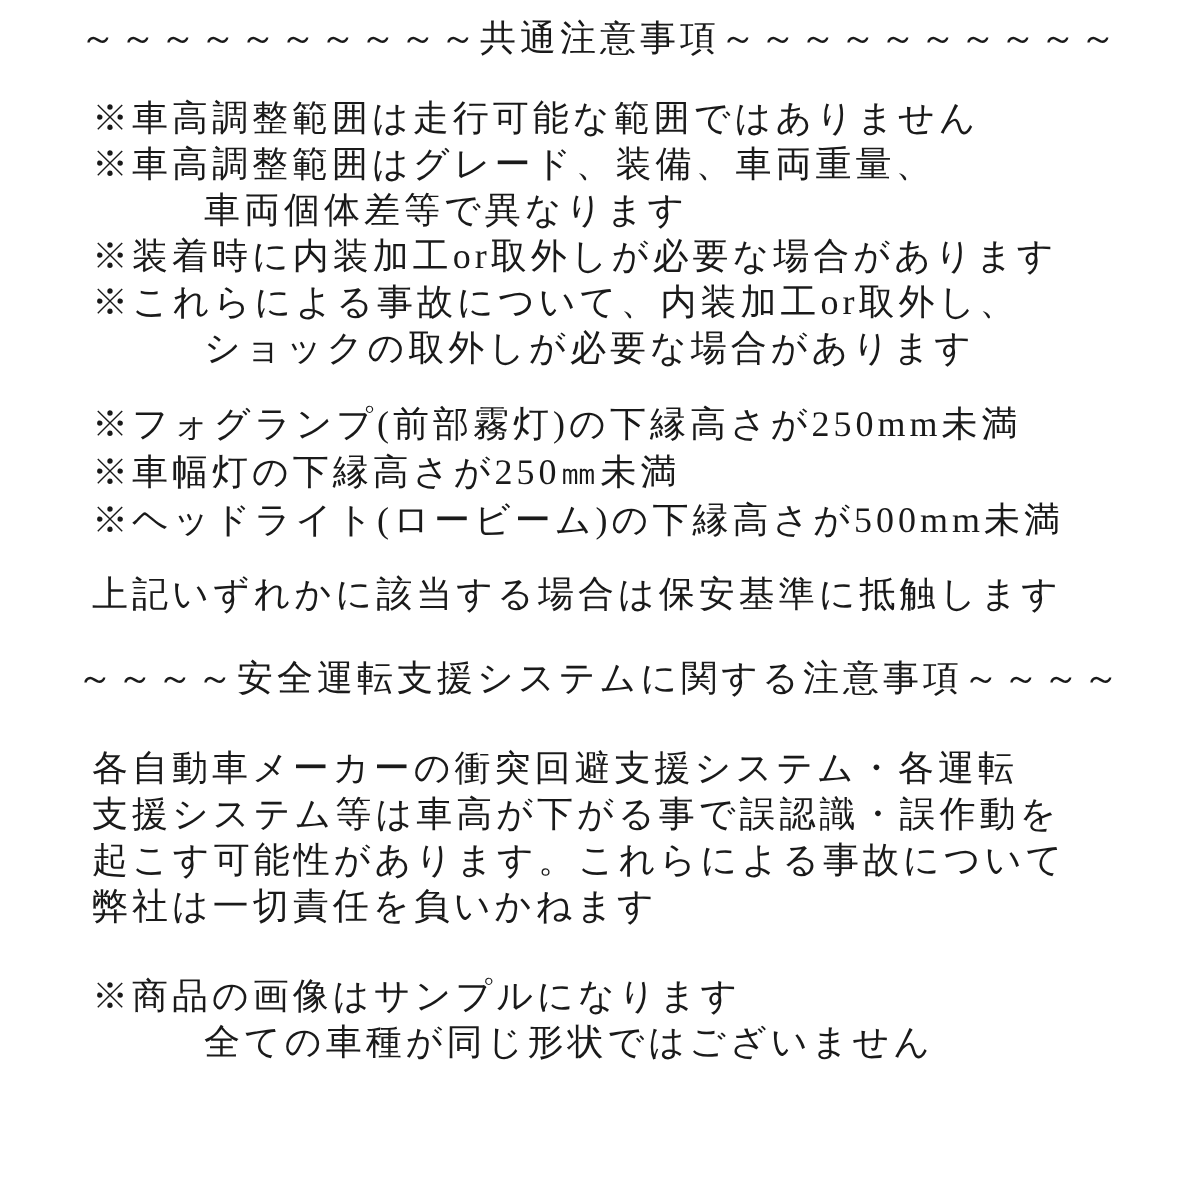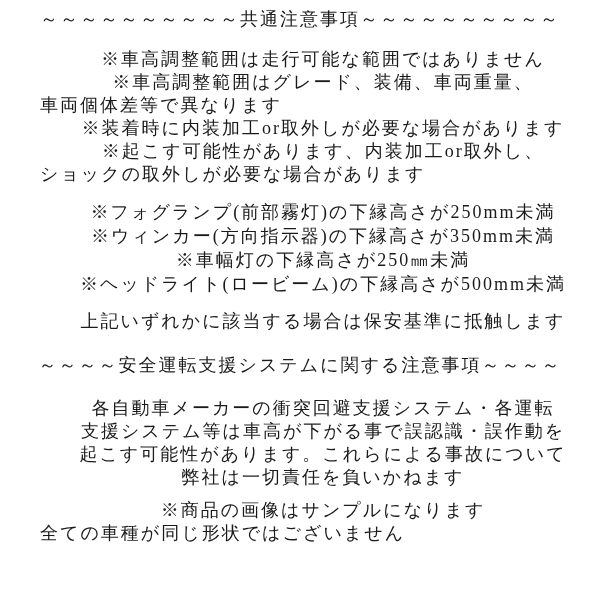--- a/index.html
+++ b/index.html
@@ -23,50 +23,48 @@
     font-weight: 500;
   }
   .line {
     white-space: nowrap;
   }
   .header {
     text-align: center;
   }
   .bodyline {
     padding-left: 46px;
-    text-align: center;
   }
   .indent {
-    padding-left: 40px;
+    padding-left: 102px;
   }
   .gap-17 { margin-top: 17px; }
   .gap-12 { margin-top: 12px; }
   .gap-14 { margin-top: 14px; }
-  .gap-21 { margin-top: 21px; }
+  .gap-21 { margin-top: 21px; font-family: Liberation Mono, monospace; }
   .gap-20 { margin-top: 20px; }
-  .gap-10 { margin-top: 10px; }
+  .gap-10 { margin-top: 22px; }
   .mm-lines .line { line-height: 24px; }
 </style>
 </head>
 <body>
 
 <div class="doc">
   <div class="line header">～～～～～～～～～～共通注意事項～～～～～～～～～～</div>
 
   <div class="line bodyline gap-17">※車高調整範囲は走行可能な範囲ではありません</div>
   <div class="line bodyline">※車高調整範囲はグレード、装備、車両重量、</div>
   <div class="line indent">車両個体差等で異なります</div>
   <div class="line bodyline">※装着時に内装加工or取外しが必要な場合があります</div>
-  <div class="line bodyline">※起こす可能性があります、内装加工or取外し、</div>
+  <div class="line bodyline">※これらによる事故について、内装加工or取外し、</div>
   <div class="line indent">ショックの取外しが必要な場合があります</div>
 
 
   <div class="mm-lines">
     <div class="line bodyline gap-14">※フォグランプ(前部霧灯)の下縁高さが250mm未満</div>
-    <div class="line bodyline">※ウィンカー(方向指示器)の下縁高さが350mm未満</div>
     <div class="line bodyline">※車幅灯の下縁高さが250㎜未満</div>
     <div class="line bodyline">※ヘッドライト(ロービーム)の下縁高さが500mm未満</div>
   </div>
 
   <div class="line bodyline gap-14">上記いずれかに該当する場合は保安基準に抵触します</div>
 
   <div class="line header gap-21">～～～～安全運転支援システムに関する注意事項～～～～</div>
 
   <div class="line bodyline gap-20">各自動車メーカーの衝突回避支援システム・各運転</div>
   <div class="line bodyline">支援システム等は車高が下がる事で誤認識・誤作動を</div>

